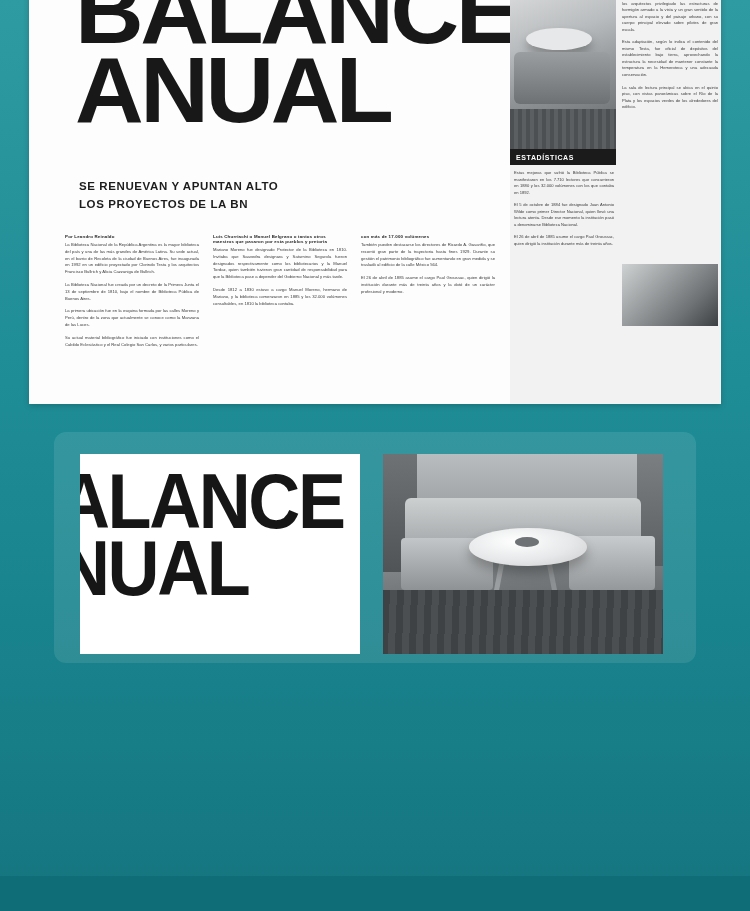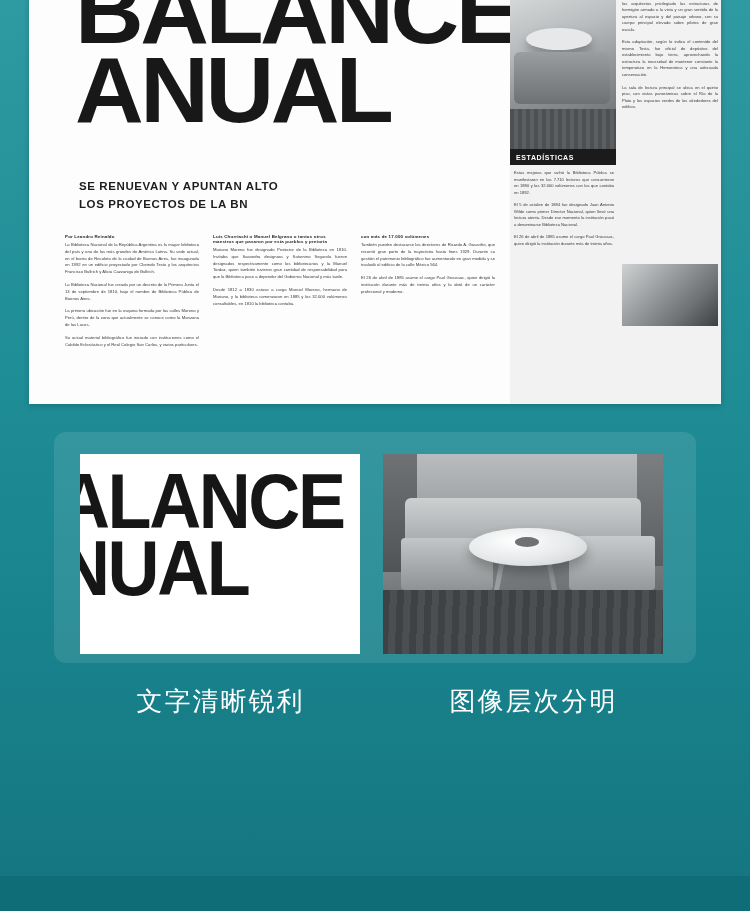--- a/index.html
+++ b/index.html
@@ -405,17 +405,13 @@
       <div class="tp-sofaseatR"></div>
       <div class="tp-legA"></div>
       <div class="tp-legB"></div>
       <div class="tp-table"></div>
       <div class="tp-cup"></div>
       <div class="tp-floor"></div>
     </div>
 
   </div>
 
-  <div class="caption-row">
-    <div class="caption left">文字清晰锐利</div>
-    <div class="caption right">图像层次分明</div>
-  </div>
 </div>
 
 </body></html>

